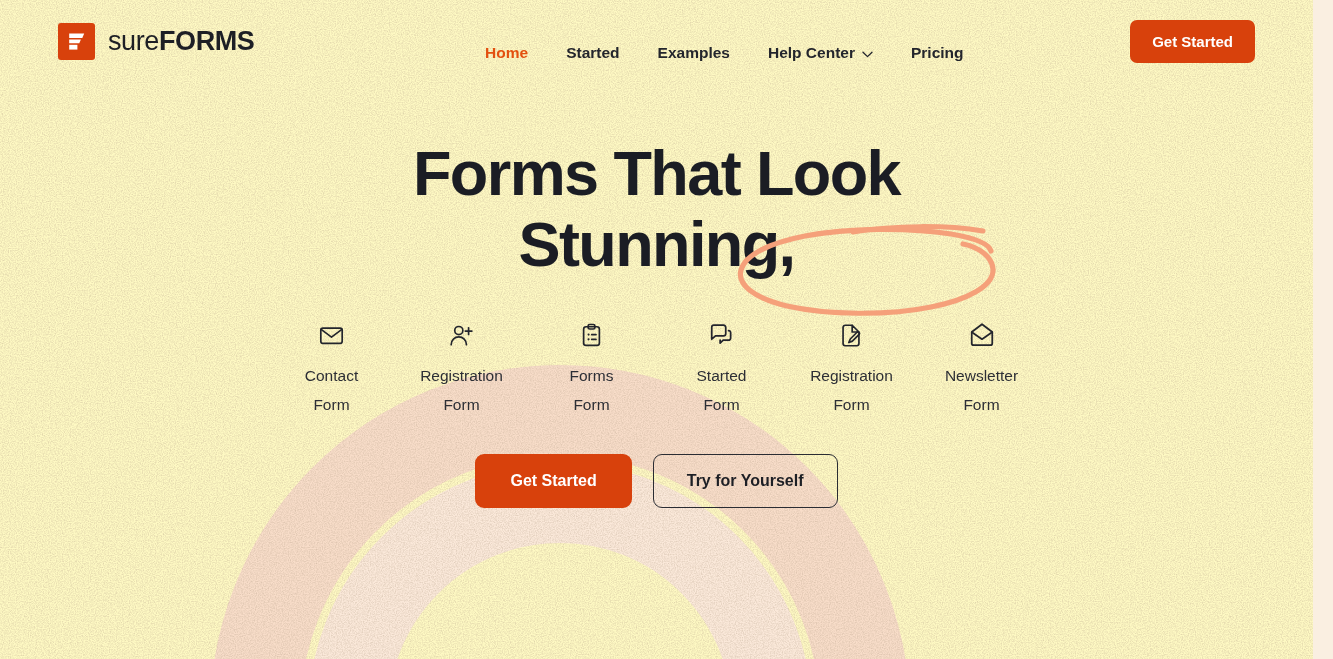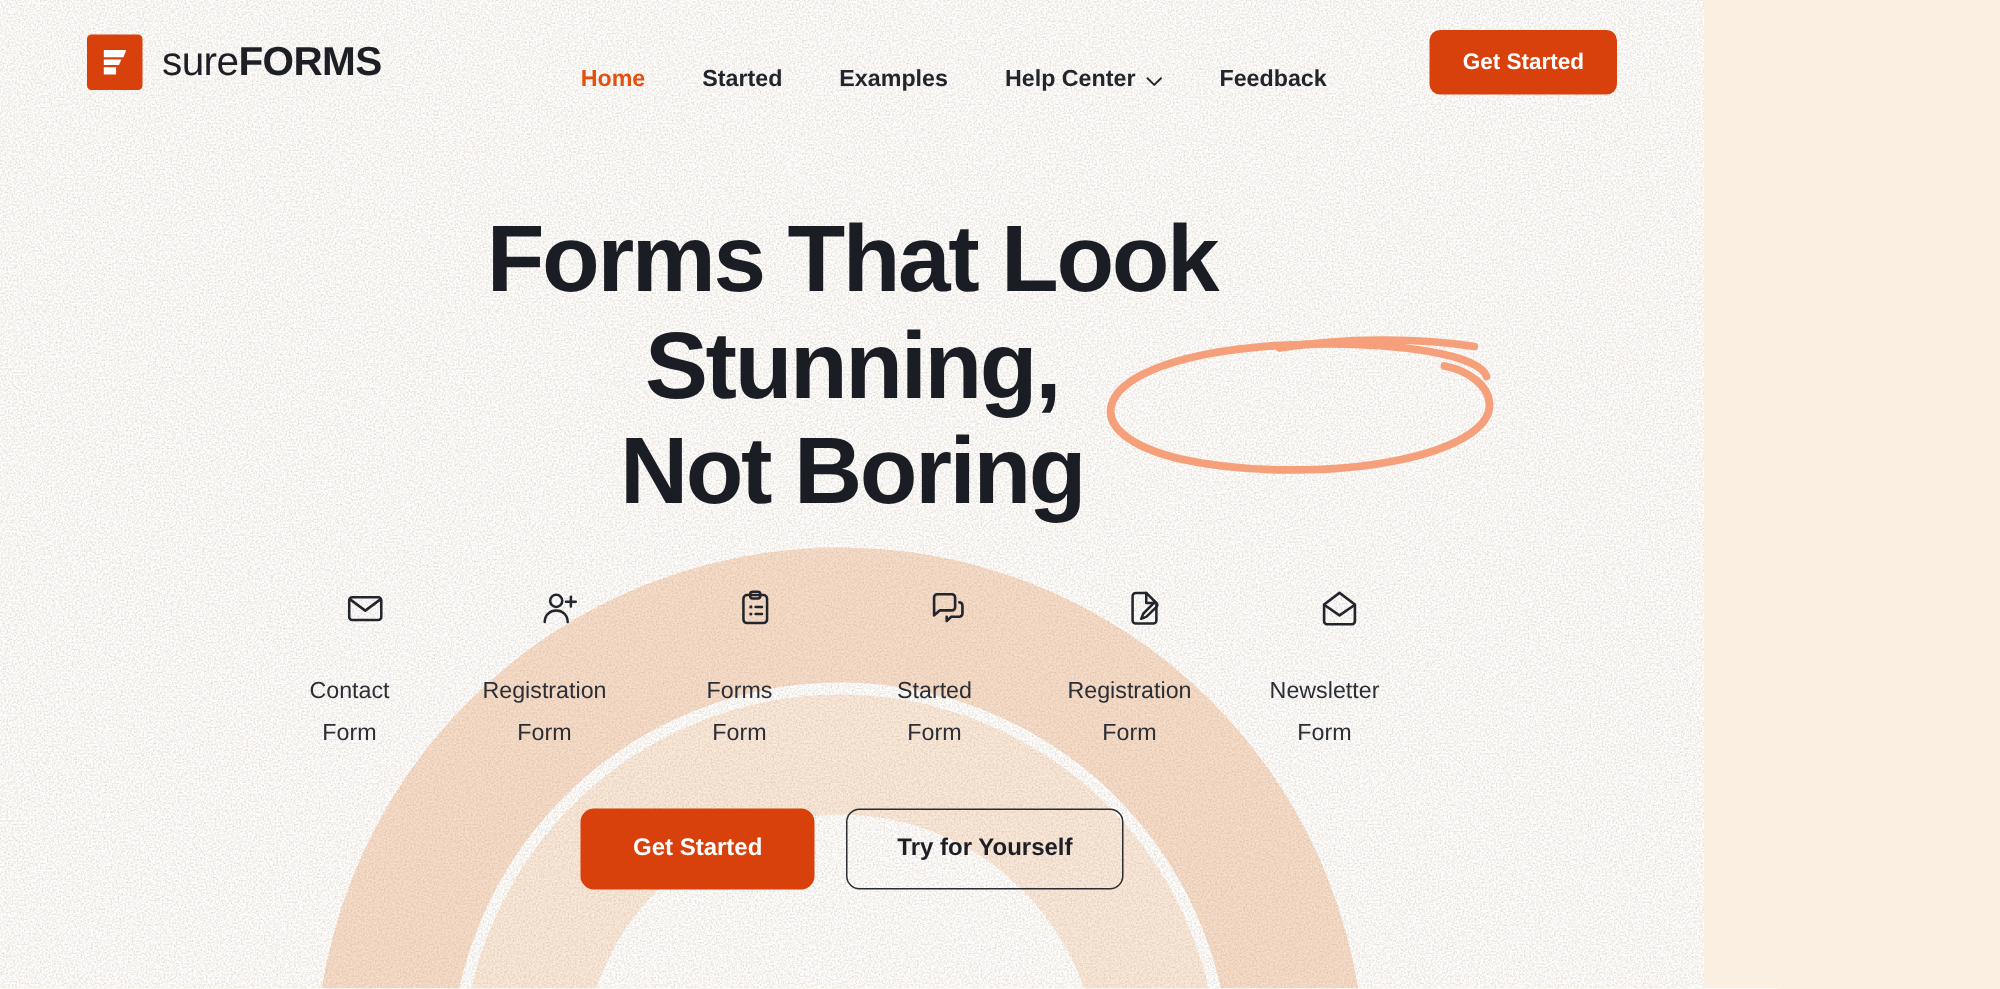--- a/index.html
+++ b/index.html
@@ -14,23 +14,23 @@
   body {
     font-family: "Liberation Sans", sans-serif;
     background: #faefe1;
     color: #1d1f25;
     position: relative;
   }
 
   
   .page {
     position: relative;
-    width: 1136px;
+    width: 1313px;
     height: 659px;
-    background: #ffffff;
+    background: #fef9c3;
     overflow: hidden;
   }
 
   
   .bg-decor {
     position: absolute;
     left: 0; top: 0;
     width: 1333px; height: 659px;
     pointer-events: none;
     z-index: 0;
@@ -160,21 +160,22 @@
     margin-top: 41px;
     display: flex;
     justify-content: center;
     align-items: flex-start;
     gap: 0;
   }
   .form-type {
     width: 130px;
     display: flex;
     flex-direction: column;
-    gap: 26px;
+    align-items: center;
+    gap: 12px;
     cursor: pointer;
     text-decoration: none;
   }
   .ft-icon { height: 30px; display: flex; align-items: center; justify-content: center; }
   .ft-label {
     font-size: 15.5px;
     line-height: 1.85;
     color: #2c2e35;
     text-align: center;
     font-weight: 400;
@@ -271,31 +272,31 @@
       <a class="nav-link" href="#">
         <span>Help Center</span>
         <span class="chev">
           <svg width="11" height="7" viewBox="0 0 11 7" aria-hidden="true">
             <path d="M1 1.2 L5.5 5.6 L10 1.2" fill="none" stroke="#23252c" stroke-width="1.3" stroke-linecap="round" stroke-linejoin="round"></path>
           </svg>
         </span>
       </a>
 
       <a class="nav-link" href="#">
-        <span>Feedback</span>
+        <span>Pricing</span>
       </a>
 
     </nav>
 
     <button class="header-cta">Get Started</button>
   </header>
 
   <main class="hero">
 
-    <h1 class="headline"><span>Forms That Look </span><span class="hl-mark">Stunning,</span><br><span>Not Boring</span></h1>
+    <h1 class="headline"><span>Forms That Look </span><span class="hl-mark">Stunning,</span><br></h1>
 
     <svg class="scribble" viewBox="0 0 280 106" aria-hidden="true">
       <path d="M228 24
                C243 27, 257 36, 258 49
                C259 66, 232 80, 196 87
                C152 96, 92 95, 52 86
                C18 78, 2 64, 6 50
                C10 35, 34 23, 70 16
                C112 8, 172 7, 216 14
                C240 18, 254 24, 256 31" fill="none" stroke="#f5a07a" stroke-width="5.2" stroke-linecap="round" stroke-linejoin="round"></path>

